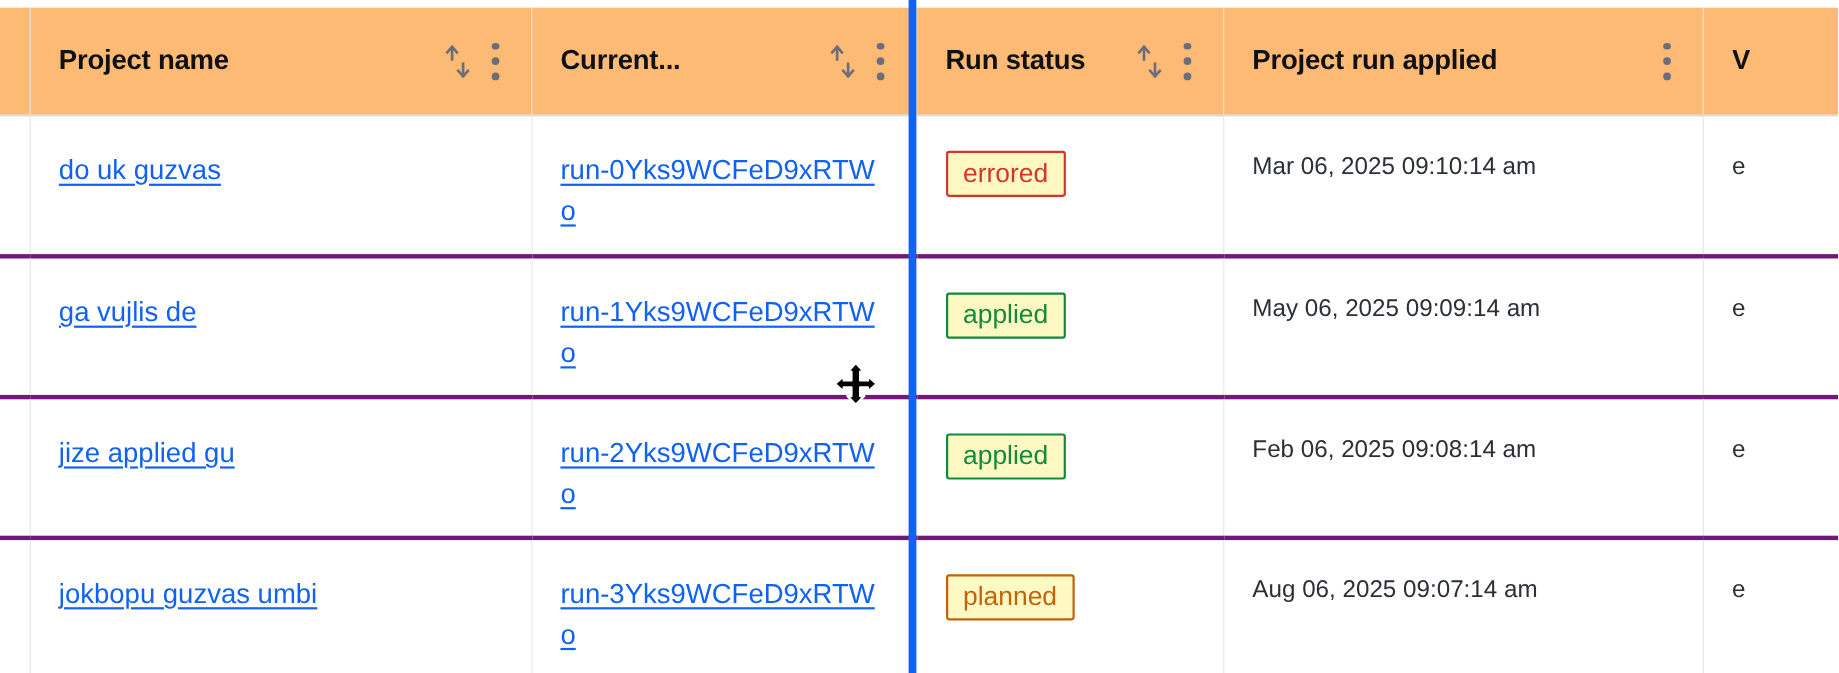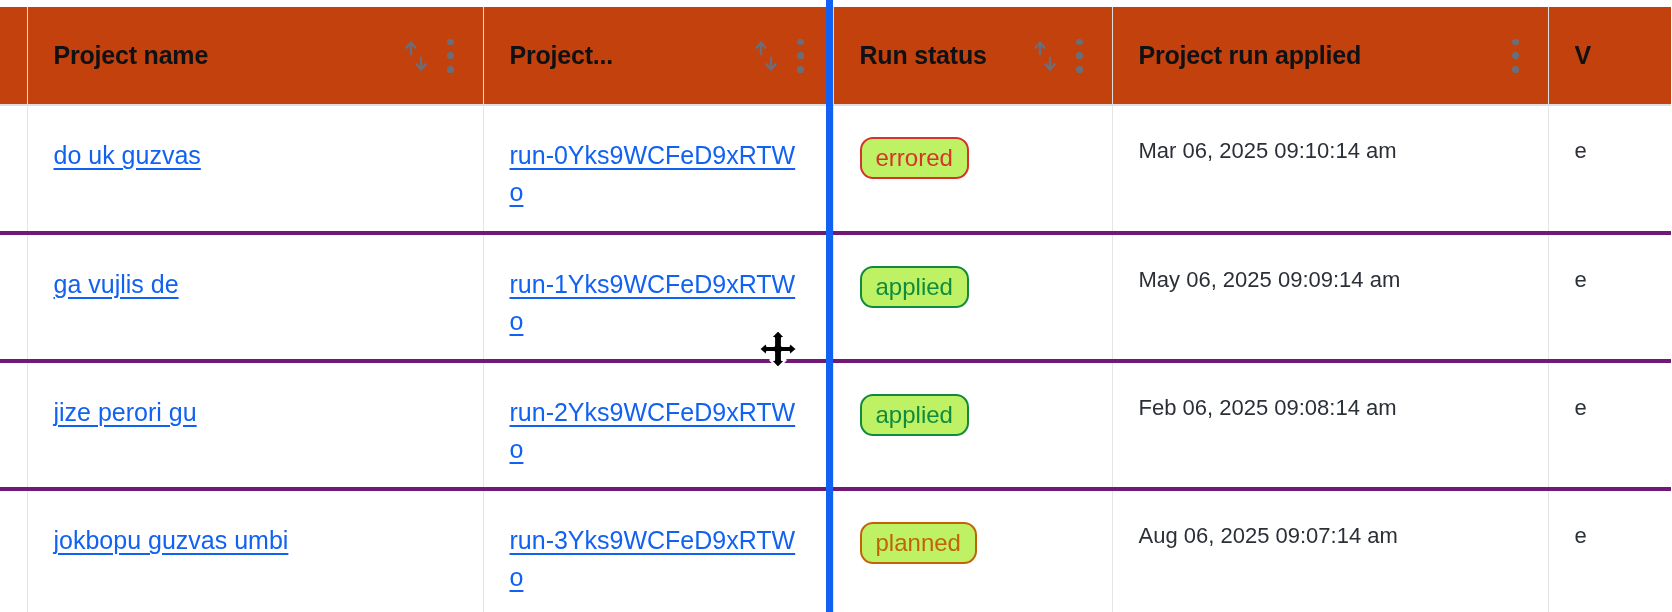--- a/index.html
+++ b/index.html
@@ -44,21 +44,21 @@
 
   
   col.c-lead   { width: 56px;  }
   col.c-name   { width: 456px; }
   col.c-run    { width: 350px; }
   col.c-status { width: 279px; }
   col.c-applied{ width: 436px; }
   col.c-trail  { width: 123px; }
 
   thead th {
-    background: #c2410c;
+    background: #fdba74;
     border-bottom: 2px solid #dcdee0;
     border-right: 1px solid #dcdee0;
     height: 98px;
     padding: 0 26px;
     box-sizing: border-box;
     vertical-align: middle;
     text-align: left;
   }
   thead th.lead-cell { padding: 0; border-right: 1px solid #dcdee0; }
   thead th.trail-cell { padding-left: 26px; padding-right: 0; border-right: none; }
@@ -137,25 +137,25 @@
     color: #2b2f36;
     font-size: 22px;
     line-height: 1.3;
     white-space: nowrap;
   }
 
   
   .badge {
     display: inline-block;
     border: 2px solid currentColor;
-    border-radius: 13px;
+    border-radius: 3px;
     padding: 6px 14px 7px;
     font-size: 24px;
     line-height: 1.06;
-    background: #bef264;
+    background: #fef9c3;
     white-space: nowrap;
   }
 
   
   .resize-divider {
     position: absolute;
     top: 0;
     width: 7px;
     height: 612px;
     background: #1162f2;
@@ -209,21 +209,21 @@
               <span class="kebab-icon">
                 <i></i>
                   <i></i>
                   <i></i>
               </span>
             </div>
           </th>
 
           <th>
             <div class="th-inner">
-              <span class="th-label">Project...</span>
+              <span class="th-label">Current...</span>
               <span class="th-spacer"></span>
               <span class="sort-icon">
                 <svg viewBox="0 0 30 34" width="30" height="34" aria-hidden="true">
                   <g stroke="#6b6e7a" stroke-width="2.4" fill="none" stroke-linecap="square">
                     <path d="M10 15 V4"></path>
                     <path d="M5.6 8.6 L10 3.6 L14.4 8.6"></path>
                     <path d="M20 19 V30"></path>
                     <path d="M15.6 25.4 L20 30.4 L24.4 25.4"></path>
                   </g>
                 </svg>
@@ -335,21 +335,21 @@
             <div class="cell-pad">
               <span class="plain">e</span>
             </div>
           </td>
         </tr>
 
         <tr>
           <td class="lead-cell"></td>
           <td>
             <div class="cell-pad">
-              <a href="#" class="link nowrap-name">jize perori gu</a>
+              <a href="#" class="link nowrap-name">jize applied gu</a>
             </div>
           </td>
           <td>
             <div class="cell-pad">
               <a href="#" class="link">run-2Yks9WCFeD9xRTWo</a>
             </div>
           </td>
           <td>
             <div class="cell-pad">
               <span class="badge" style="color: rgb(17, 138, 61);">applied</span>

